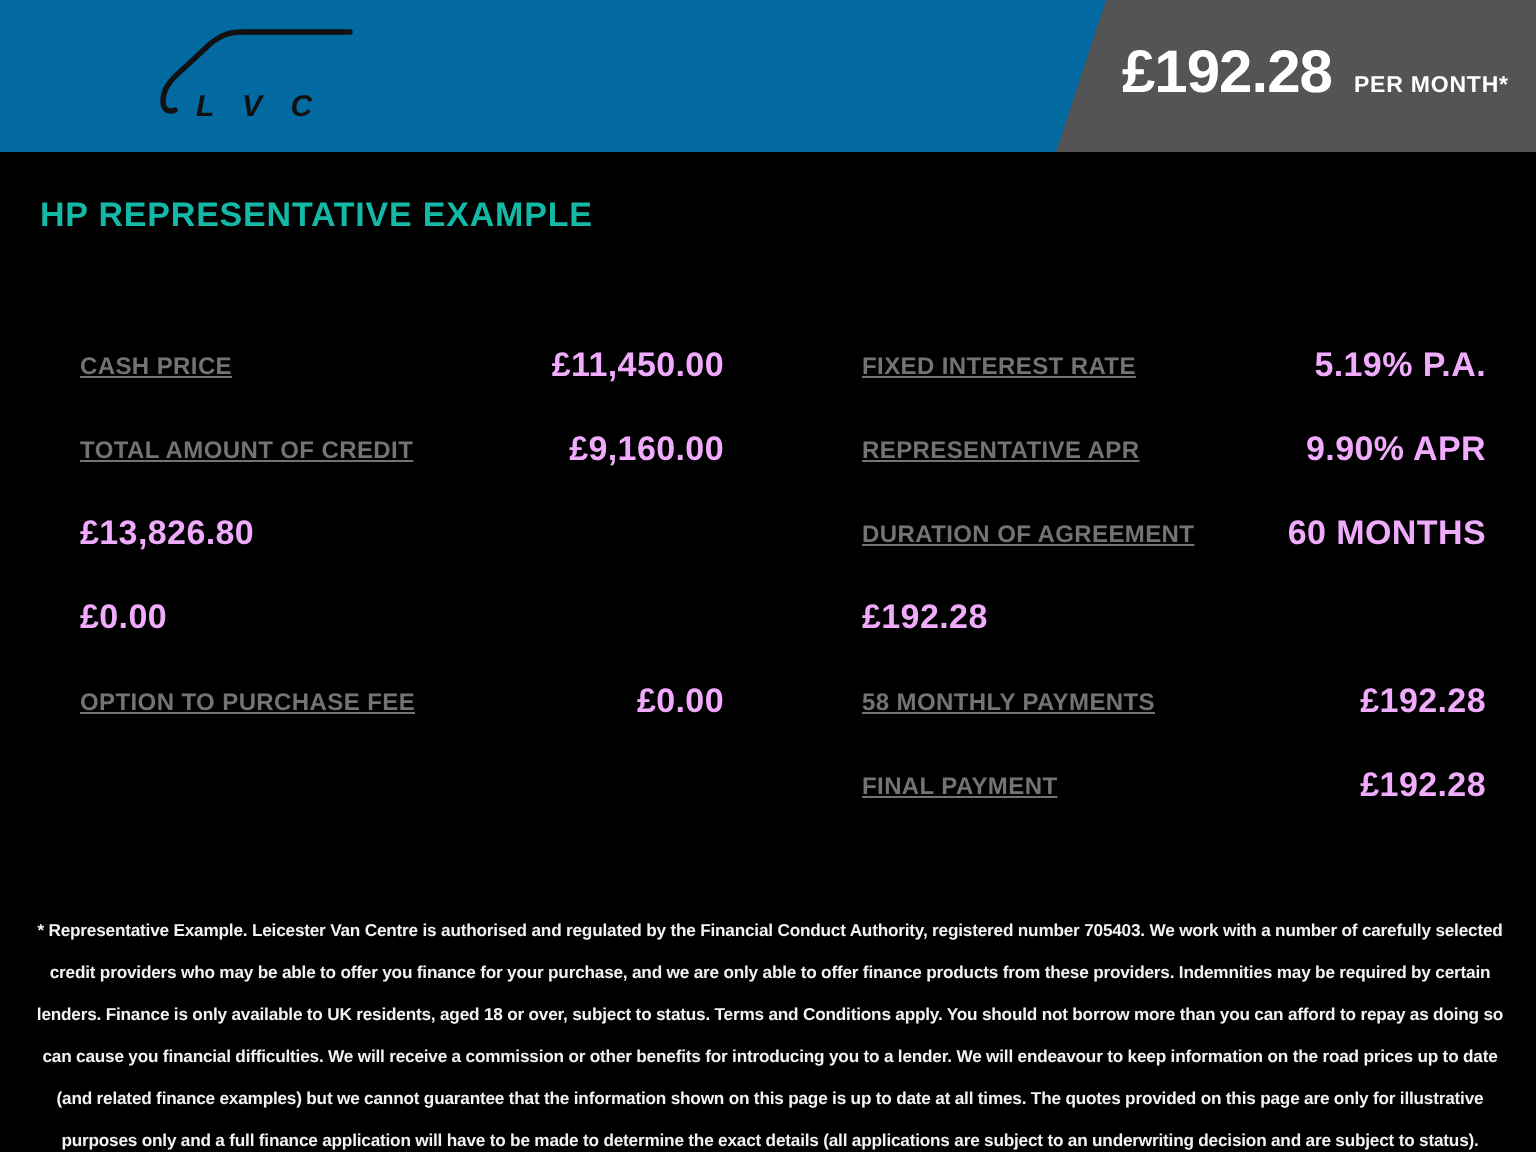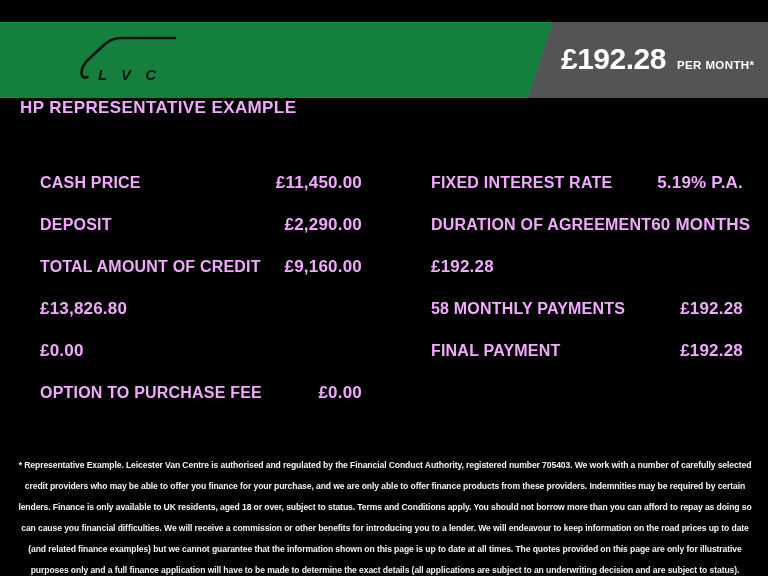--- a/index.html
+++ b/index.html
@@ -1,42 +1,42 @@
 <!DOCTYPE html>
 <html><head>
 <meta charset="utf-8">
 <style>
   html, body { margin: 0; padding: 0; background: #000; }
   .page {
     position: relative; width: 768px; height: 576px; overflow: hidden;
     background: #000; font-family: "Liberation Sans", sans-serif;
   }
   
-  .header { position: absolute; top: 0; left: 0; width: 768px; height: 76px; background: #15803d; margin-top: 22px; }
+  .header { position: absolute; top: 0; left: 0; width: 768px; height: 76px; background: #0369a1; }
   .banner {
     position: absolute; top: 0; left: 0; width: 768px; height: 76px;
     background: #545456;
     clip-path: polygon(553px 0, 768px 0, 768px 76px, 528px 76px);
   }
   .price-wrap { position: absolute; left: 561px; top: 20px; display: flex; align-items: baseline; color: #fff; }
   .price-amount { font-size: 30px; font-weight: bold; letter-spacing: -0.5px; }
   .price-period { font-size: 11.5px; font-weight: bold; margin-left: 11px; letter-spacing: 0.4px; }
   .logo { position: absolute; left: 75px; top: 5px; }
   .logo text { font-family: "Liberation Sans", sans-serif; font-weight: bold; font-style: italic; letter-spacing: 5px; fill: #111; }
   
   .title {
     position: absolute; left: 20px; top: 98px;
-    color: #f0abfc; font-size: 17px; font-weight: bold; letter-spacing: 0.4px;
+    color: #14b8a6; font-size: 17px; font-weight: bold; letter-spacing: 0.4px;
   }
   
   .col { position: absolute; top: 162px; }
   .col-left  { left: 40px;  width: 322px; }
   .col-right { left: 431px; width: 312px; }
   .frow { height: 42px; display: flex; align-items: center; justify-content: space-between; }
-  .flbl { color: #f0abfc; font-weight: bold; font-size: 16px; letter-spacing: 0.2px; white-space: nowrap; }
+  .flbl { color: #737373; font-weight: bold; font-size: 12px; letter-spacing: 0.2px; white-space: nowrap; text-decoration: underline; }
   .fval { color: #f0abfc; font-weight: bold; font-size: 17px; letter-spacing: 0.2px; white-space: nowrap; }
   
   .disclaimer {
     position: absolute; left: 14px; right: 12px; top: 455px;
     color: #f2f2f2; font-size: 8.6px; line-height: 21px;
     font-weight: bold; letter-spacing: -0.1px; text-align: center;
   }
 </style>
 </head>
 <body>
@@ -57,43 +57,43 @@
   </div>
 
   <div class="title">HP REPRESENTATIVE EXAMPLE</div>
 
   <div class="col col-left">
     <div class="frow">
       <span class="flbl">CASH PRICE</span>
       <span class="fval">£11,450.00</span>
     </div>
     <div class="frow">
-      <span class="flbl">DEPOSIT</span>
-      <span class="fval">£2,290.00</span>
-    </div>
-    <div class="frow">
       <span class="flbl">TOTAL AMOUNT OF CREDIT</span>
       <span class="fval">£9,160.00</span>
     </div>
     <div class="frow">
       <span class="fval">£13,826.80</span>
     </div>
     <div class="frow">
       <span class="fval">£0.00</span>
     </div>
     <div class="frow">
       <span class="flbl">OPTION TO PURCHASE FEE</span>
       <span class="fval">£0.00</span>
     </div>
   </div>
 
   <div class="col col-right">
     <div class="frow">
       <span class="flbl">FIXED INTEREST RATE</span>
       <span class="fval">5.19% P.A.</span>
+    </div>
+    <div class="frow">
+      <span class="flbl">REPRESENTATIVE APR</span>
+      <span class="fval">9.90% APR</span>
     </div>
     <div class="frow">
       <span class="flbl">DURATION OF AGREEMENT</span>
       <span class="fval">60 MONTHS</span>
     </div>
     <div class="frow">
       <span class="fval">£192.28</span>
     </div>
     <div class="frow">
       <span class="flbl">58 MONTHLY PAYMENTS</span>

